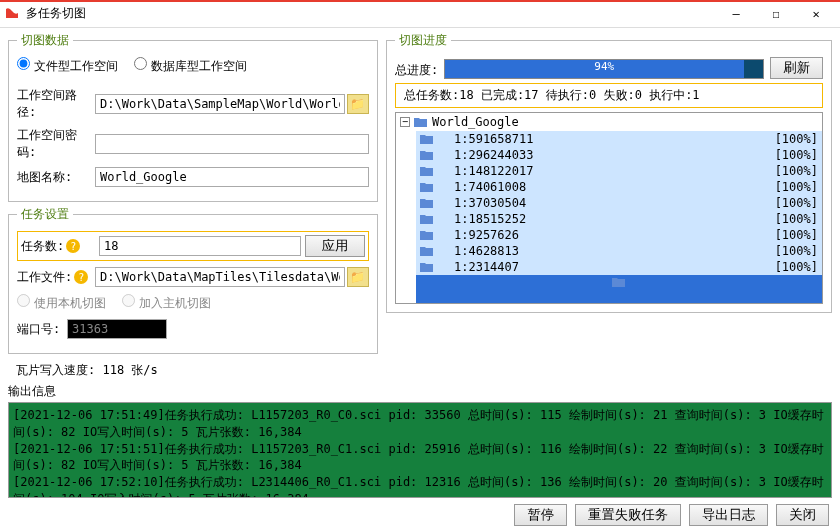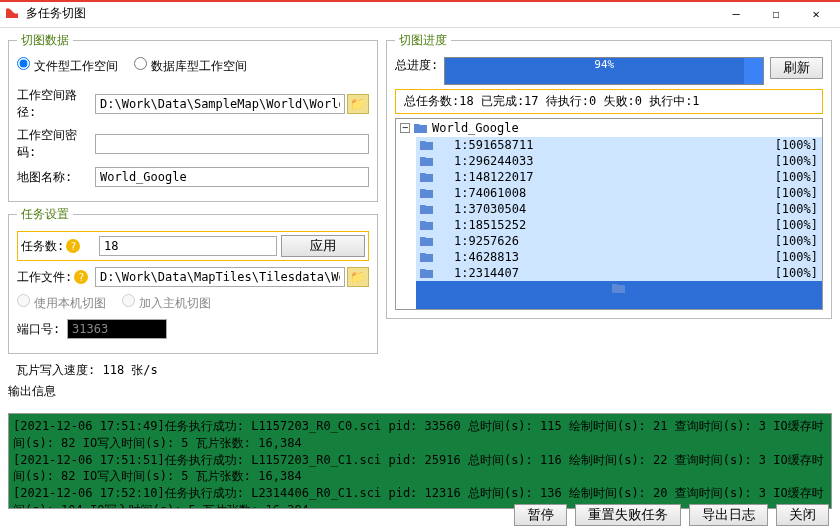--- a/index.html
+++ b/index.html
@@ -19,36 +19,36 @@
 .lbl { width: 78px; }
 .radio { margin-right: 4px; }
 .radiogroup { display: flex; gap: 16px; margin-bottom: 12px; }
 input[type=text] { border: 1px solid #aaa; height: 20px; padding: 0 4px; font-family: inherit; font-size: 12px; background: #fff; }
 input[disabled] { background: #000000; color: #888; }
 .pathinput { flex: 1; }
 .browsebtn { width: 22px; height: 20px; background: #f2e08c; border: 1px solid #c9b452; margin-left: 2px; display: flex; align-items: center; justify-content: center; }
 .btn { height: 22px; padding: 0 12px; background: linear-gradient(#f8f8f8,#e2e2e2); border: 1px solid #999; cursor: pointer; display: inline-flex; align-items: center; }
 .hlrow { border: 1px solid #f5b800; padding: 3px; }
 .qmark { display: inline-flex; width: 14px; height: 14px; border-radius: 50%; background: #f5b800; color: #fff; align-items: center; justify-content: center; font-size: 10px; margin-left: 2px; }
-.progressrow { display: flex; align-items: flex-start; gap: 6px; margin-bottom: 4px; }
-.progressbar { flex: 1; height: 28px; border: 1px solid #888; position: relative; background: #3b82f6; }
+.progressrow { display: flex; align-items: flex-end; gap: 6px; margin-bottom: 4px; }
+.progressbar { flex: 1; height: 20px; border: 1px solid #888; position: relative; background: #0c4a6e; }
 .progressfill { height: 100%; background: #2d6fd6; }
 .progresstext { position: absolute; left: 50%; top: 0; transform: translateX(-50%); font-size: 11px; line-height: 14px; color: #fff; }
 .statusline { border: 1px solid #f5b800; padding: 3px 8px; margin-bottom: 4px; }
 .treebox { border: 1px solid #999; height: 192px; overflow: auto; background: #fff; }
 .treeroot { padding: 2px 4px; display: flex; align-items: center; gap: 4px; }
 .treeitems { padding-left: 20px; }
 .treeitem { display: flex; align-items: center; padding: 1px 4px; background: #cde5ff; gap: 20px; }
 .treeitem.sel { background: #2d6fd6; color: #fff; flex-direction: column; }
 .treelabel { flex: 1; }
 .treepct { width: 50px; text-align: right; font-family: monospace; }
 .foldericon { width: 14px; height: 12px; display: inline-flex; }
 .speed { padding: 4px 8px; }
 .outputsection { padding: 0 8px; }
-.outputlabel { margin-bottom: 13px; }
+.outputlabel { margin-bottom: 2px; }
 .outputbox { border: 1px solid #999; height: 96px; padding: 4px; background: #15803d; overflow: auto; line-height: 1.4; word-break: break-all; }
 .footer { position: absolute; bottom: 6px; right: 11px; display: flex; gap: 8px; }
 .topborder { position: absolute; top: 0; left: 0; right: 0; height: 2px; background: #e63c2f; }
 .expcol { width: 10px; height: 10px; border: 1px solid #888; display: inline-flex; align-items: center; justify-content: center; font-size: 10px; line-height: 8px; }
 </style>
 </head>
 <body>
 
 <div class="topborder"></div>
 
@@ -90,21 +90,21 @@
         <input type="text" class="pathinput" value="World_Google" style="">
       </div>
     </fieldset>
 
     <fieldset>
       <legend>任务设置</legend>
       <div class="hlrow" style="margin-bottom:6px">
         <div class="row" style="margin-bottom:0">
           <span class="lbl"><span>任务数:</span><span class="qmark">?</span></span>
           <input type="text" style="flex: 1 1 0%;" value="18">
-          <button class="btn" style="margin-left:4px;width:84px;justify-content:center">应用</button>
+          <button class="btn" style="margin-left:4px;width:60px;justify-content:center">应用</button>
         </div>
       </div>
       <div class="row">
         <span class="lbl"><span>工作文件:</span><span class="qmark">?</span></span>
         <input type="text" class="pathinput" value="D:\Work\Data\MapTiles\Tilesdata\World_Google" style="">
         <span class="browsebtn">
             <span>📁</span>
           </span>
       </div>
       <div class="row" style="gap:16px">

